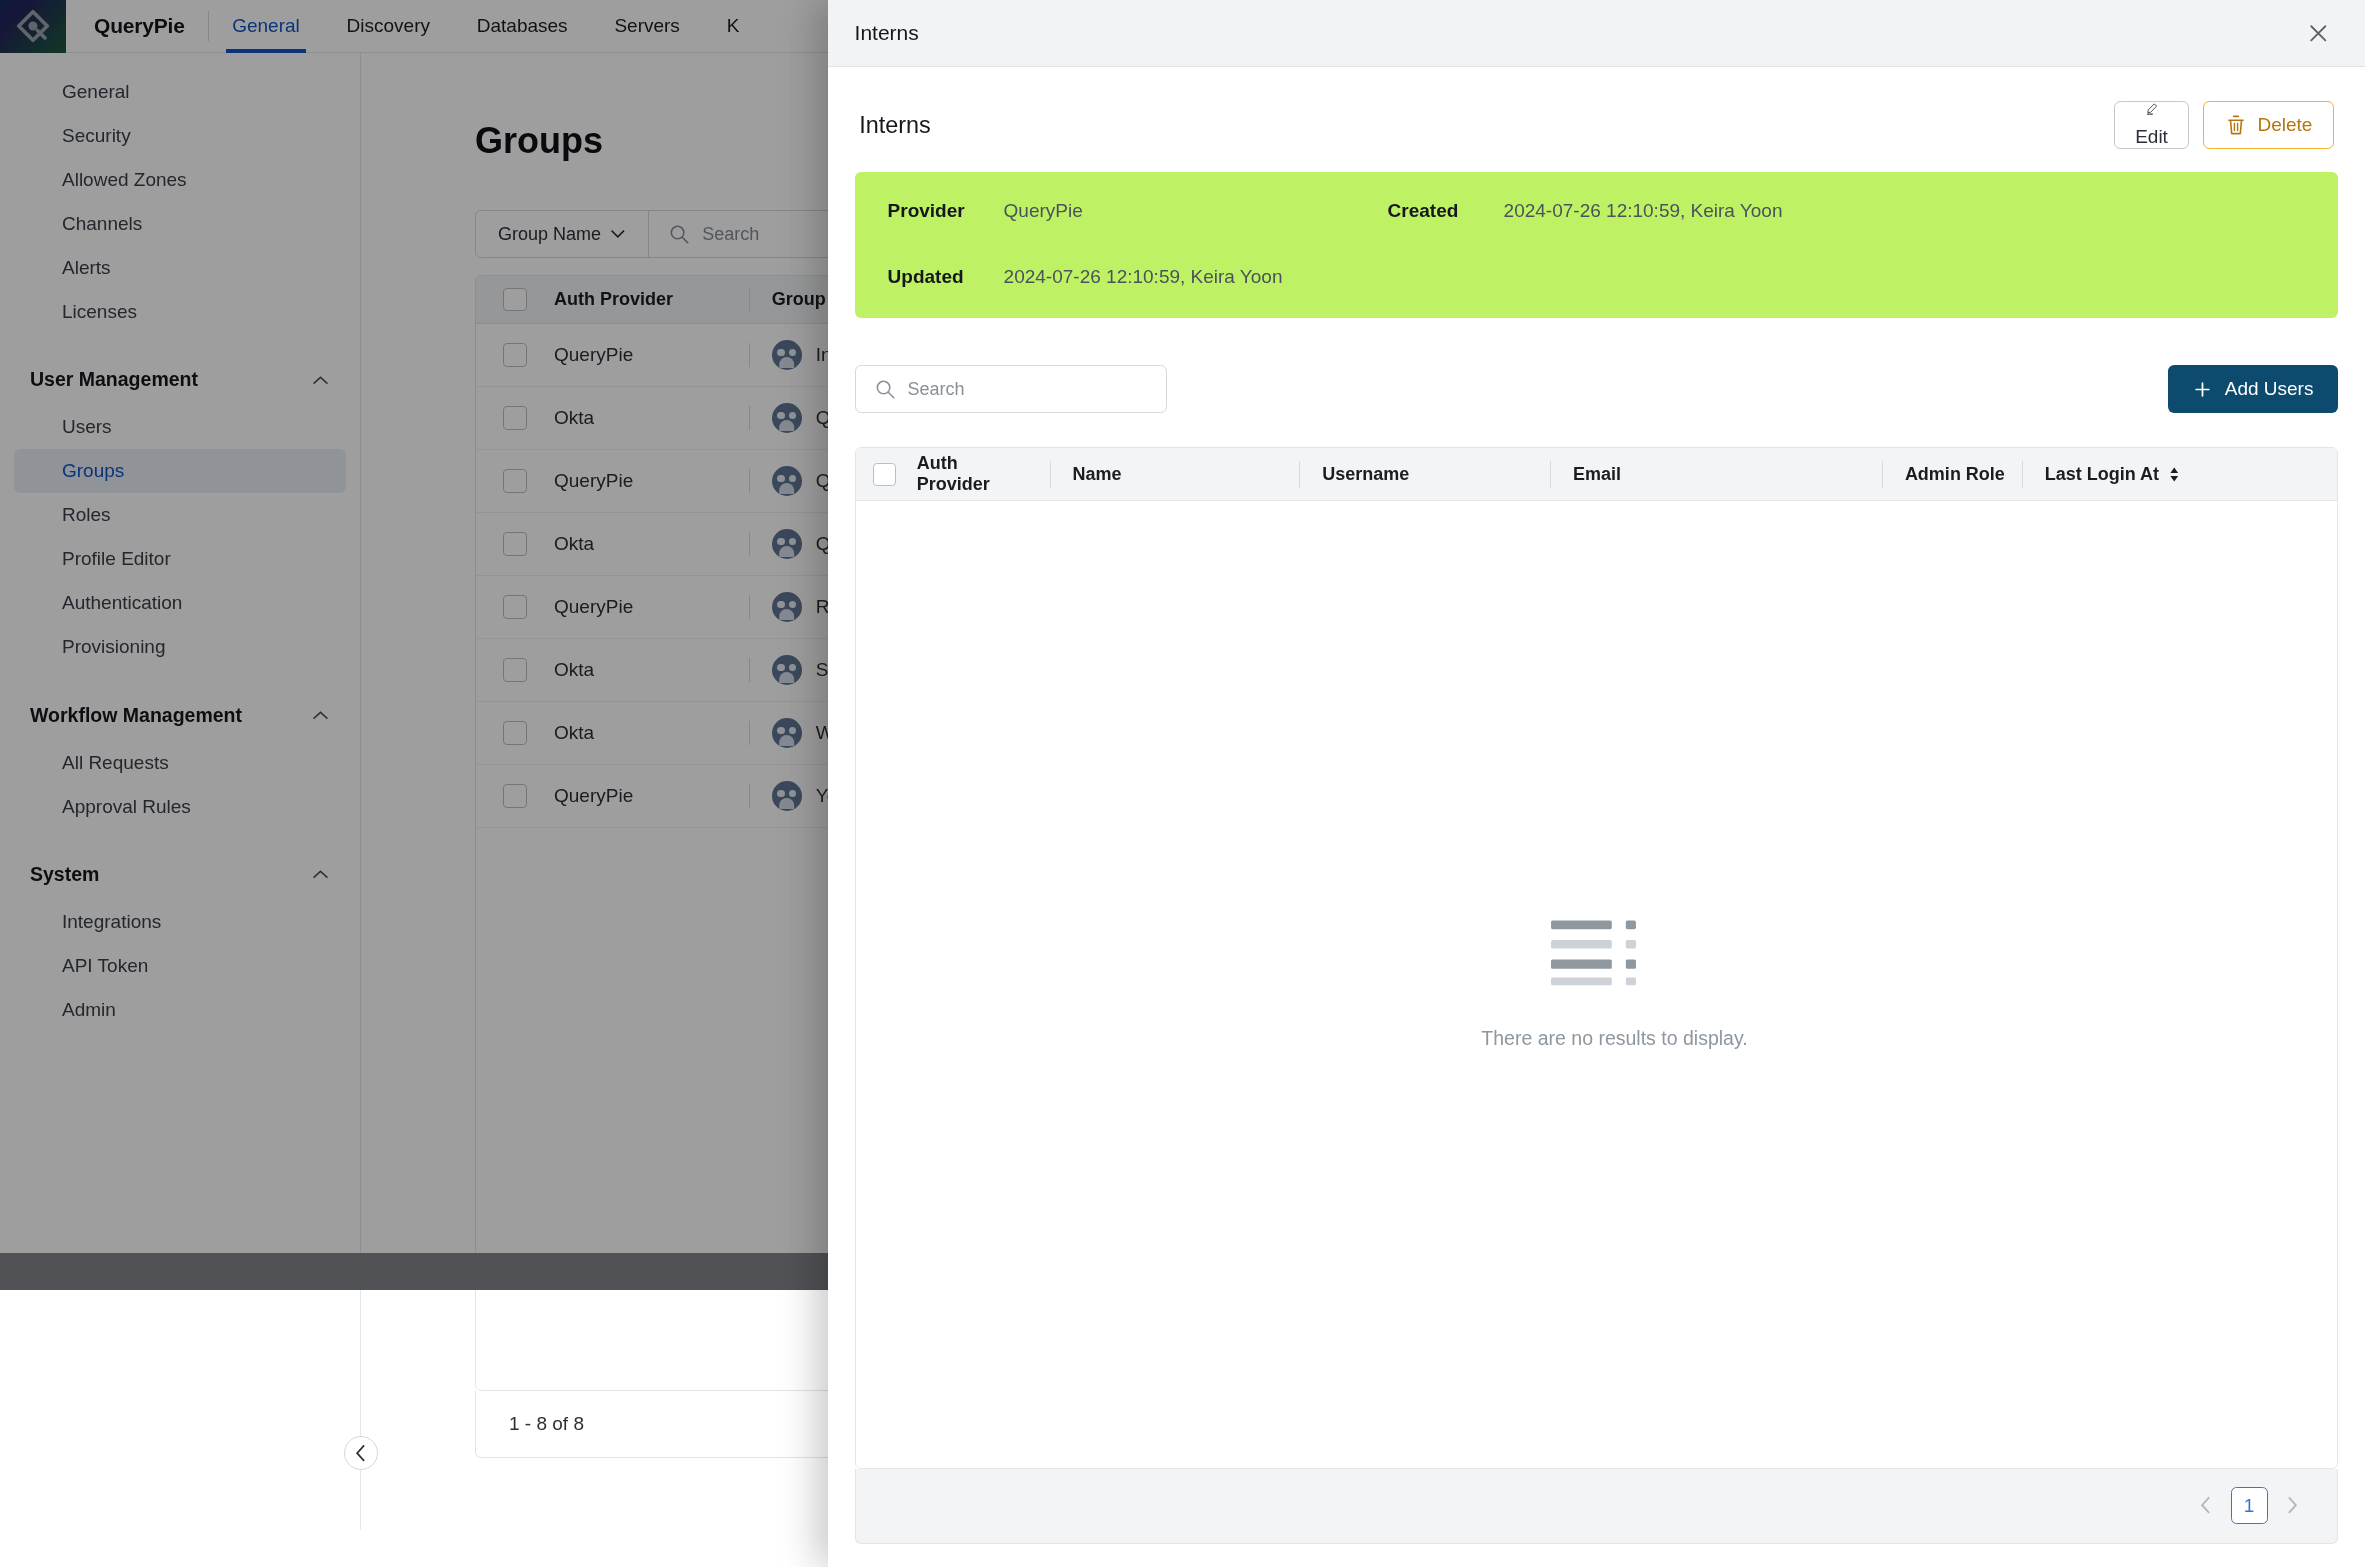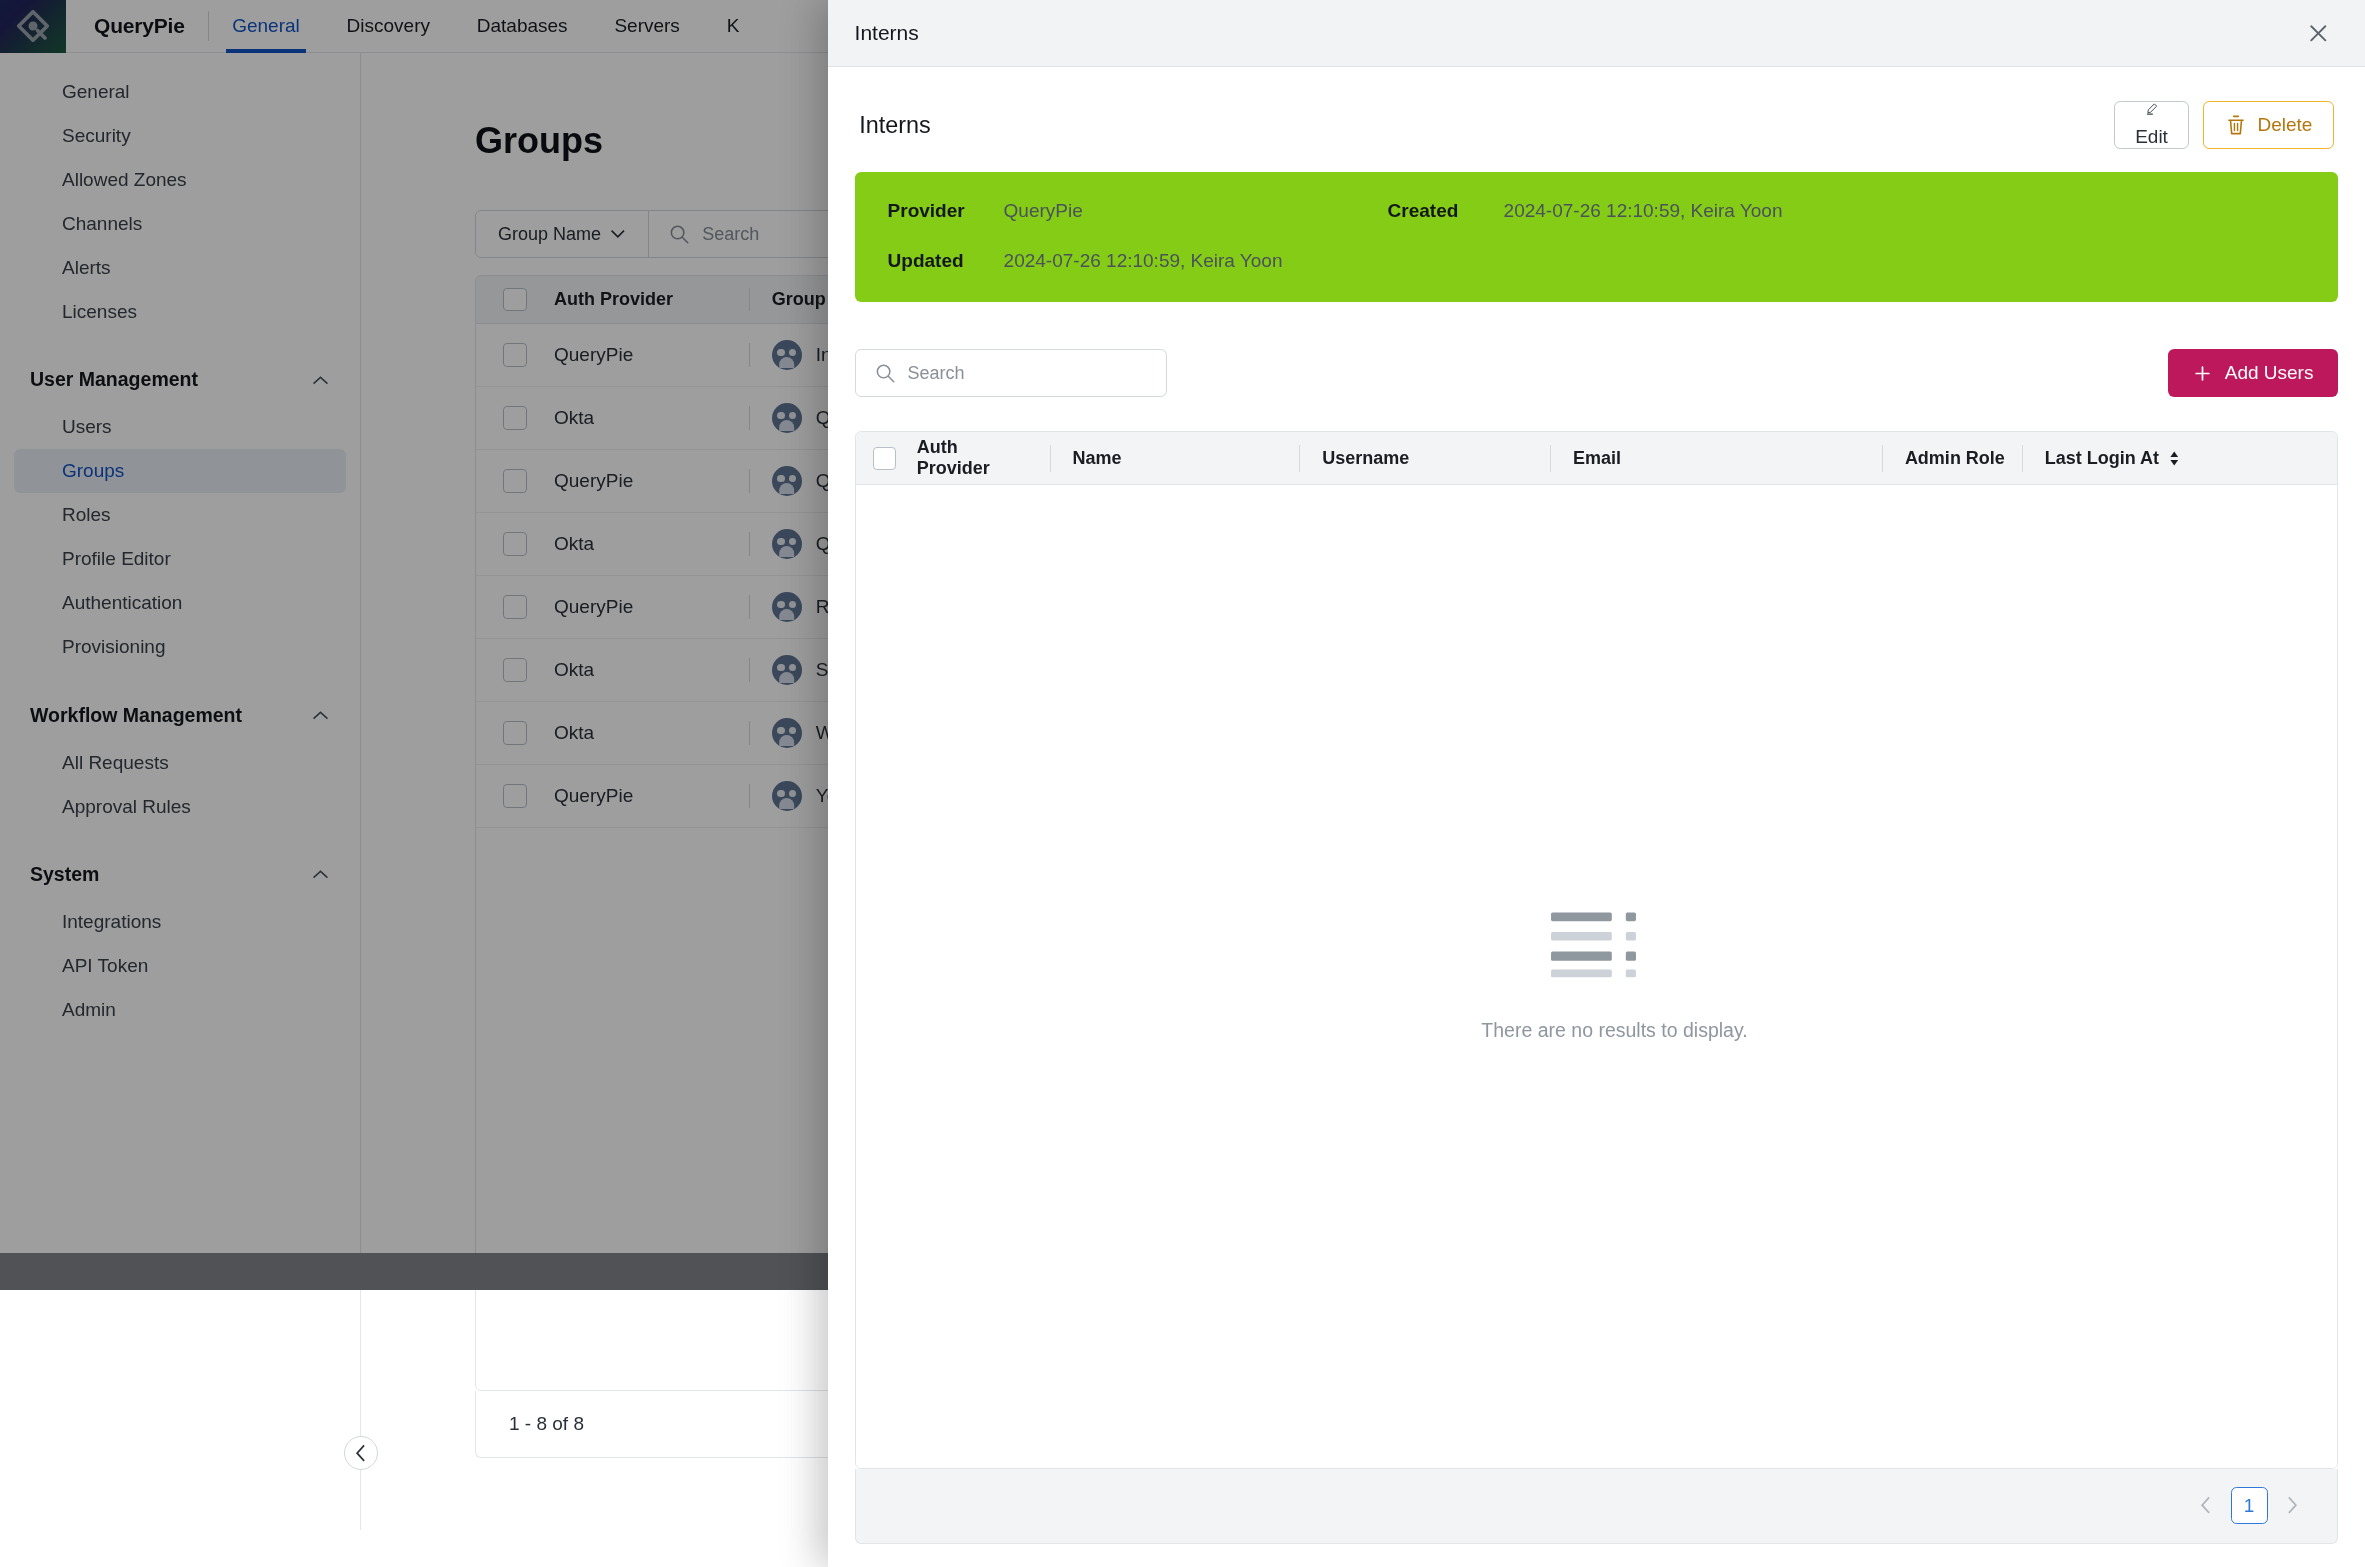--- a/index.html
+++ b/index.html
@@ -202,24 +202,24 @@
   .btn {
     display: flex; align-items: center; gap: 11px;
     height: 48px; padding: 0 20.3px;
     border-radius: 6.2px; font-size: 19px;
     background: #ffffff;
   }
   .btn-edit { border: 0.8px solid #c3c8ce; color: #2b3038; flex-direction: column; }
   .btn-delete { border: 0.8px solid #f0b429; color: #b5760c; }
 
   .info-card {
-    background: #84cc16; border-radius: 6.2px;
+    background: #bef264; border-radius: 6.2px;
     padding: 28px 33px 30px 33px;
     display: grid; grid-template-columns: 500px 1fr;
-    row-gap: 28px;
+    row-gap: 44px;
     margin: 0 0 47px 0;
   }
   .info-pair { display: flex; align-items: baseline; }
   .info-k {
     font-size: 19px; font-weight: 700; color: #14171c;
     width: 116px; flex: none;
   }
   .info-k.wide { width: 116px; }
   .info-v { font-size: 19px; color: #4b525b; }
 
@@ -230,21 +230,21 @@
   .searchbox {
     width: 312px; height: 48px;
     border: 0.8px solid #d4d9de; border-radius: 6.2px;
     display: flex; align-items: center; gap: 12.5px; padding: 0 19px;
     font-size: 18px; color: #8a9098;
     background: #fff;
   }
   .btn-primary {
     display: flex; align-items: center; gap: 12.5px;
     height: 48px; padding: 0 25px;
-    background: #be185d; color: #ffffff;
+    background: #0c4a6e; color: #ffffff;
     border-radius: 6.2px; font-size: 19px;
   }
 
   .utable {
     flex: 1; min-height: 0;
     border: 0.8px solid #e1e4e8; border-radius: 6.2px;
     display: flex; flex-direction: column;
     overflow: hidden; background: #fff;
     margin-bottom: 0;
   }

